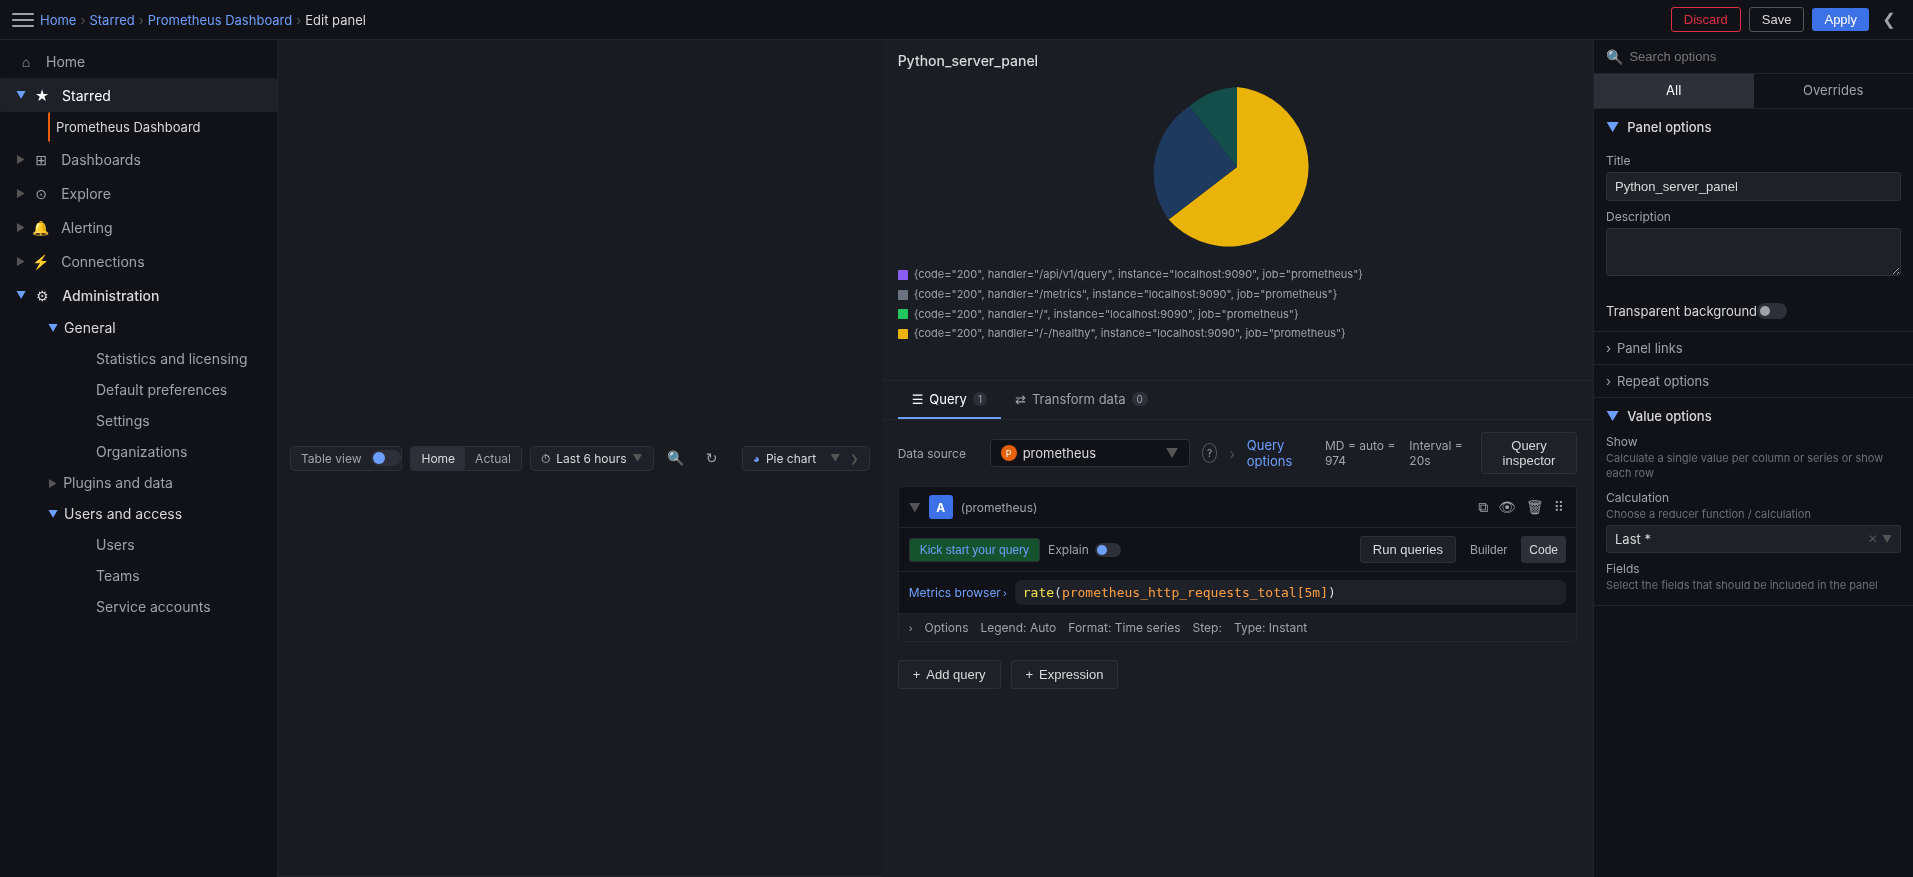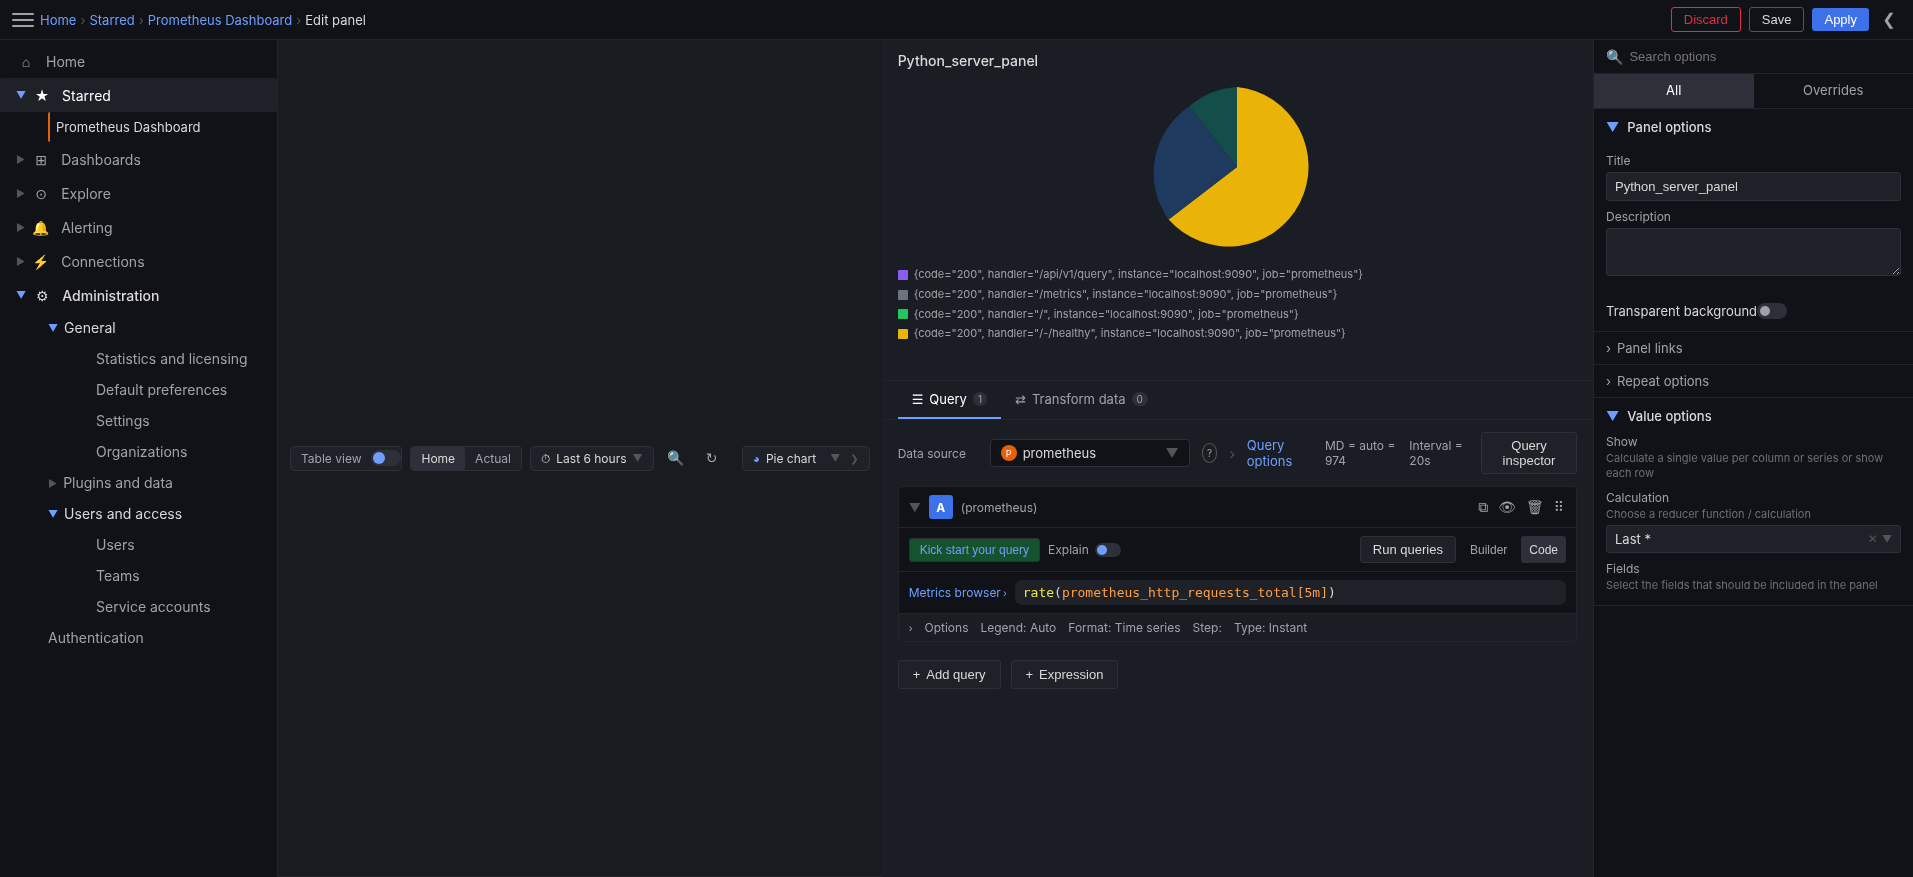--- a/index.html
+++ b/index.html
@@ -259,25 +259,20 @@
         </div>
         <div class="sidebar-item sidebar-sub">
           <span class="label">Teams</span>
         </div>
         <div class="sidebar-item sidebar-sub">
           <span class="label">Service accounts</span>
         </div>
       </div>
     </div>
 
-    <div style="padding-left:32px;">
-      <div class="sidebar-item">
-        <span class="label">Authentication</span>
-      </div>
-    </div>
 
   </div>
 
   <div class="panel-area">
 
     <div class="panel-toolbar">
       <div class="toggle-group">
         <span class="toggle-item">Table view</span>
         <div class="toggle-switch">
           <div class="toggle-switch-knob"></div>

